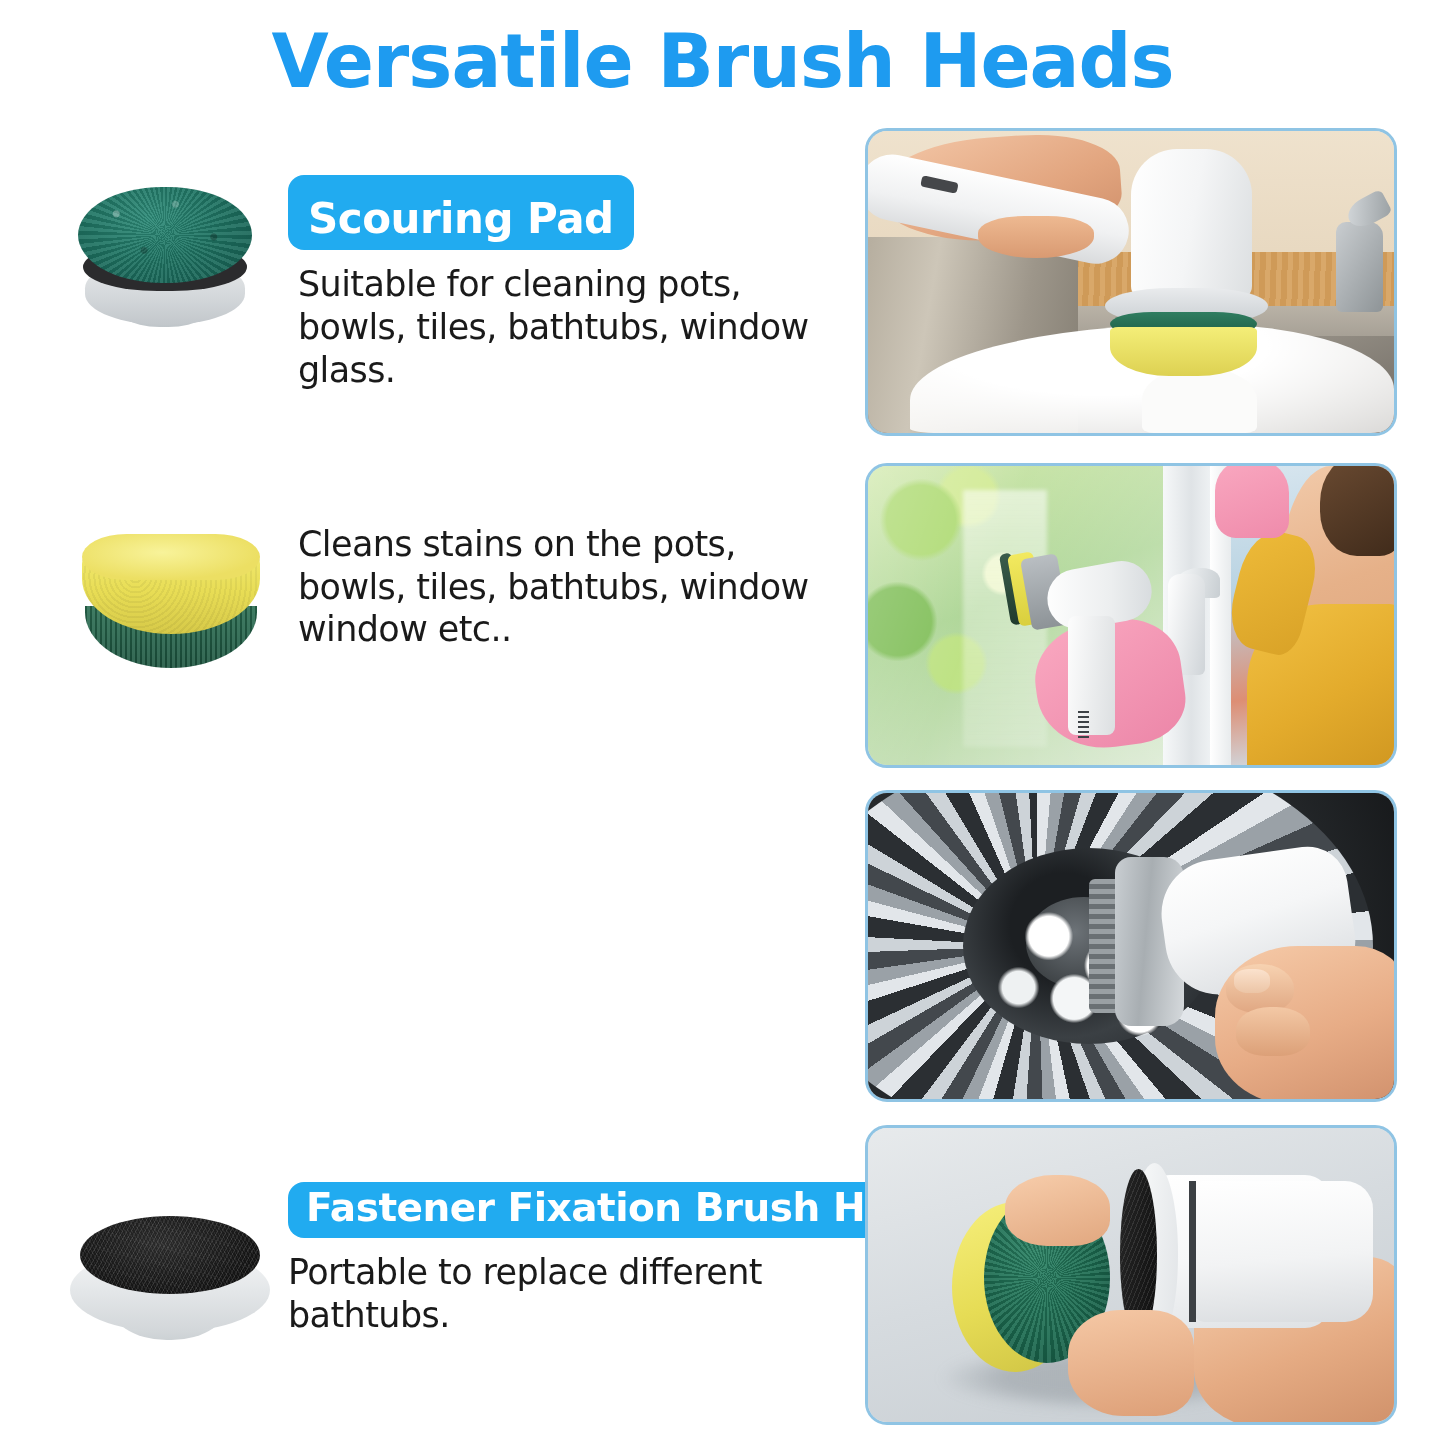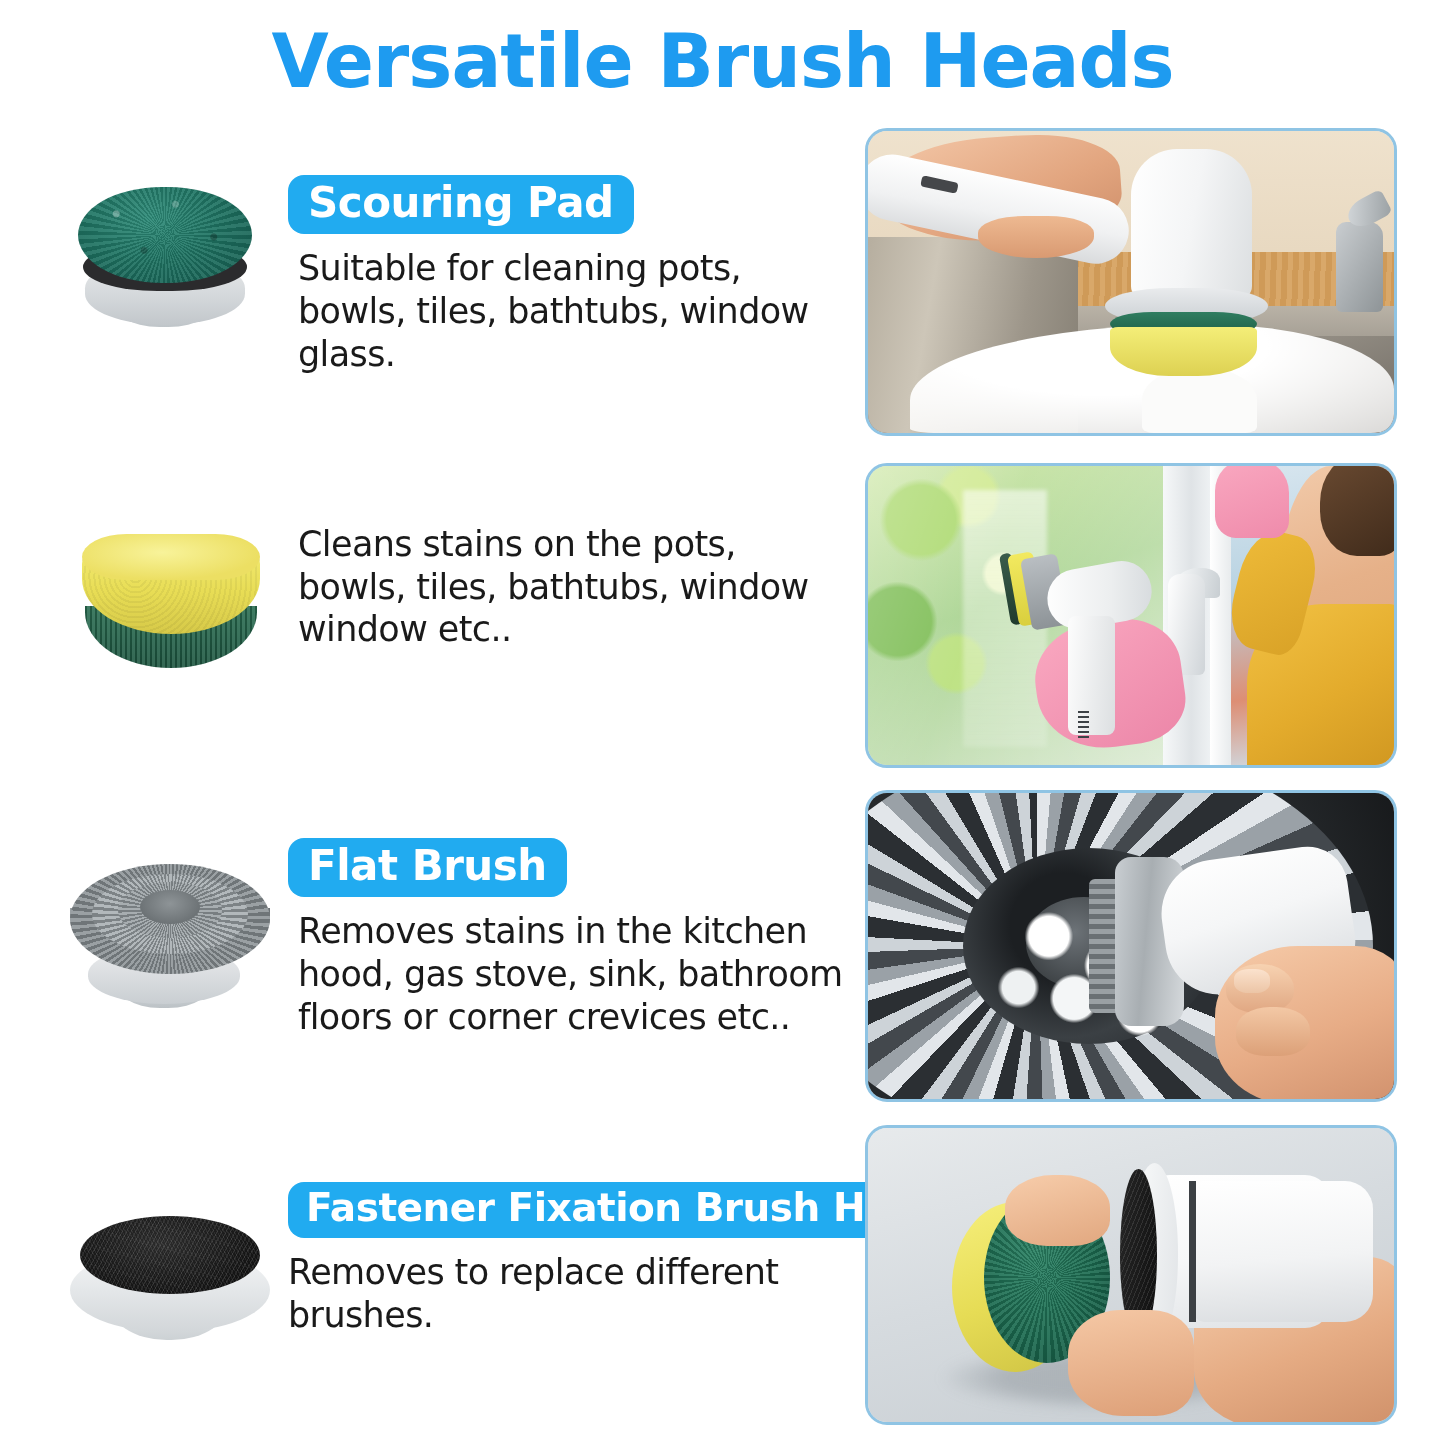--- a/index.html
+++ b/index.html
@@ -60,21 +60,21 @@
     width: 570px;
   }
   .feature-3 .text-col { top: 28px; }
   .feature-4 .text-col { top: 32px; }
 
   .badge {
     display: inline-block;
     background: #21ABF0;
     color: #ffffff;
     border-radius: 16px;
-    padding: 5px 20px 9px 20px;
+    padding: 21px 20px 9px 20px;
     font-size: 42px;
     font-weight: bold;
     line-height: 1.08;
     font-family: "DejaVu Sans", sans-serif;
     letter-spacing: -0.5px;
     white-space: nowrap;
   }
   .badge.small { font-size: 39px; padding: 5px 18px 9px 18px; }
 
   .desc {
@@ -420,45 +420,30 @@
     <div class="thumb-wrap">
       <div class="sb-green"></div>
       <div class="sb-yellow"></div>
       <div class="sb-top"></div>
     </div>
     <div class="text-col">
       <div class="desc indent">Cleans stains on the pots, bowls, tiles, bathtubs, window window etc..</div>
     </div>
   </div>
 
-  <div class="feature feature-3">
-    <div class="thumb-wrap">
-      <div class="fb-foot"></div>
-      <div class="fb-base"></div>
-      <div class="fb-skirt"></div>
-      <div class="fb-ring fb-r1"></div>
-      <div class="fb-ring fb-r2"></div>
-      <div class="fb-ring fb-r3"></div>
-      <div class="fb-hole"></div>
-    </div>
-    <div class="text-col">
-      <div class="badge">Flat Brush</div>
-      <div class="desc indent">Removes stains in the kitchen hood, gas stove, sink, bathroom floors or corner crevices etc..</div>
-    </div>
-  </div>
 
   <div class="feature feature-4">
     <div class="thumb-wrap">
       <div class="ff-foot"></div>
       <div class="ff-base"></div>
       <div class="ff-velcro"></div>
     </div>
     <div class="text-col">
       <div class="badge small">Fastener Fixation Brush Head</div>
-      <div class="desc">Removes to replace different brushes.</div>
+      <div class="desc">Portable to replace different bathtubs.</div>
     </div>
   </div>
 
   <div class="photo-panel panel-1">
     <div class="scene">
       <div class="p1-wall"></div>
       <div class="p1-wood"></div>
       <div class="p1-counter"></div>
       <div class="p1-steel"></div>
       <div class="p1-steel2"></div>

